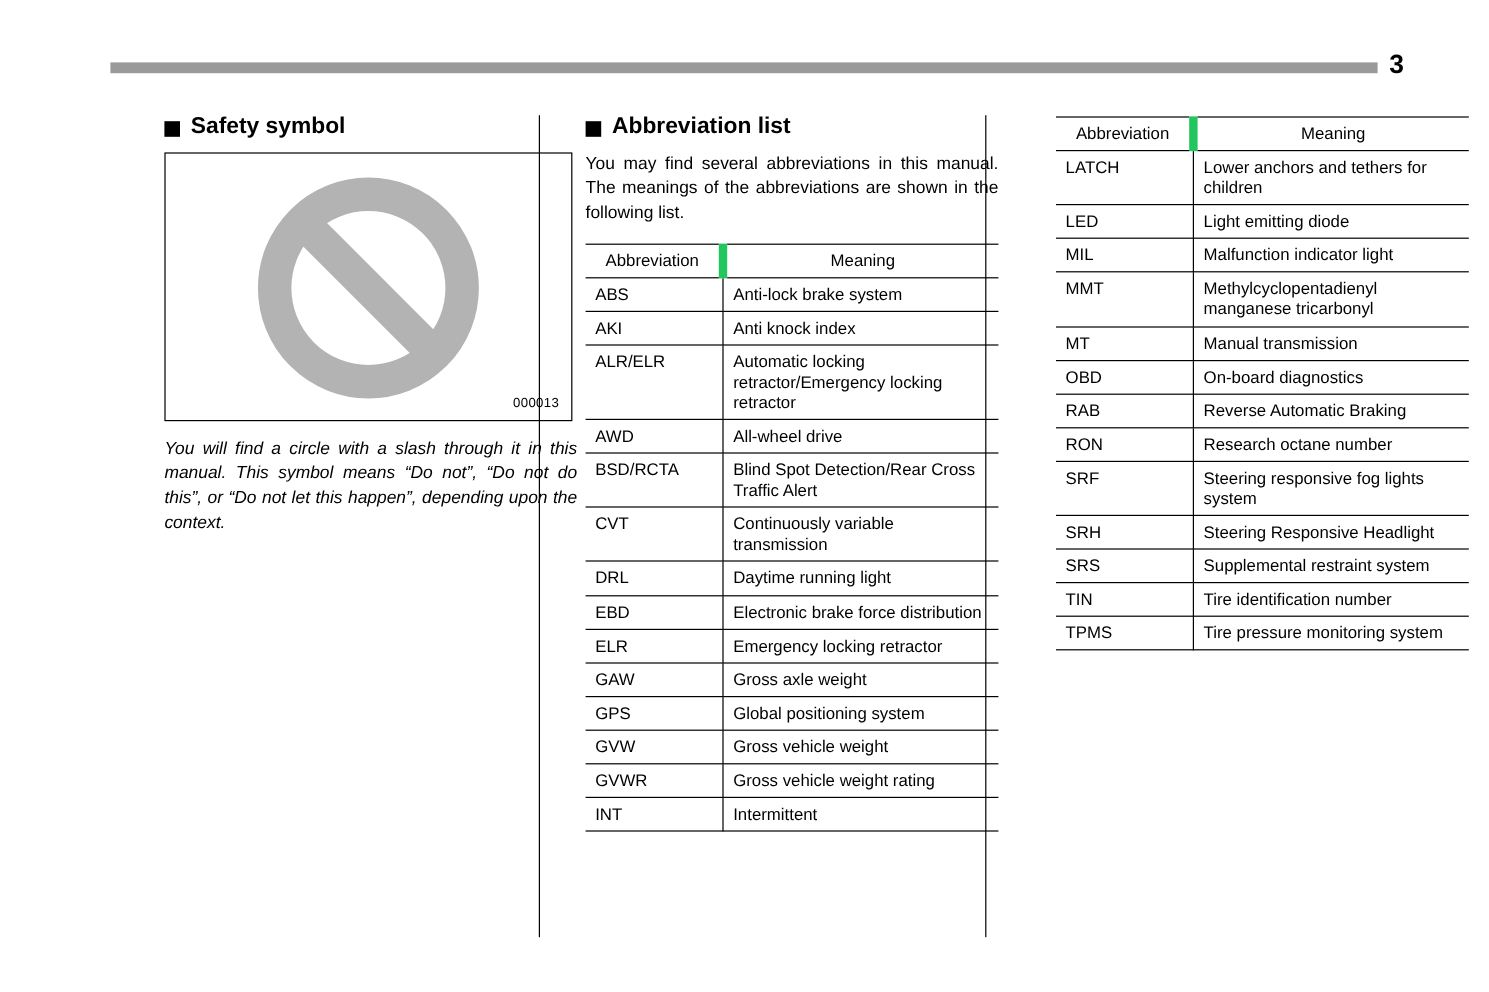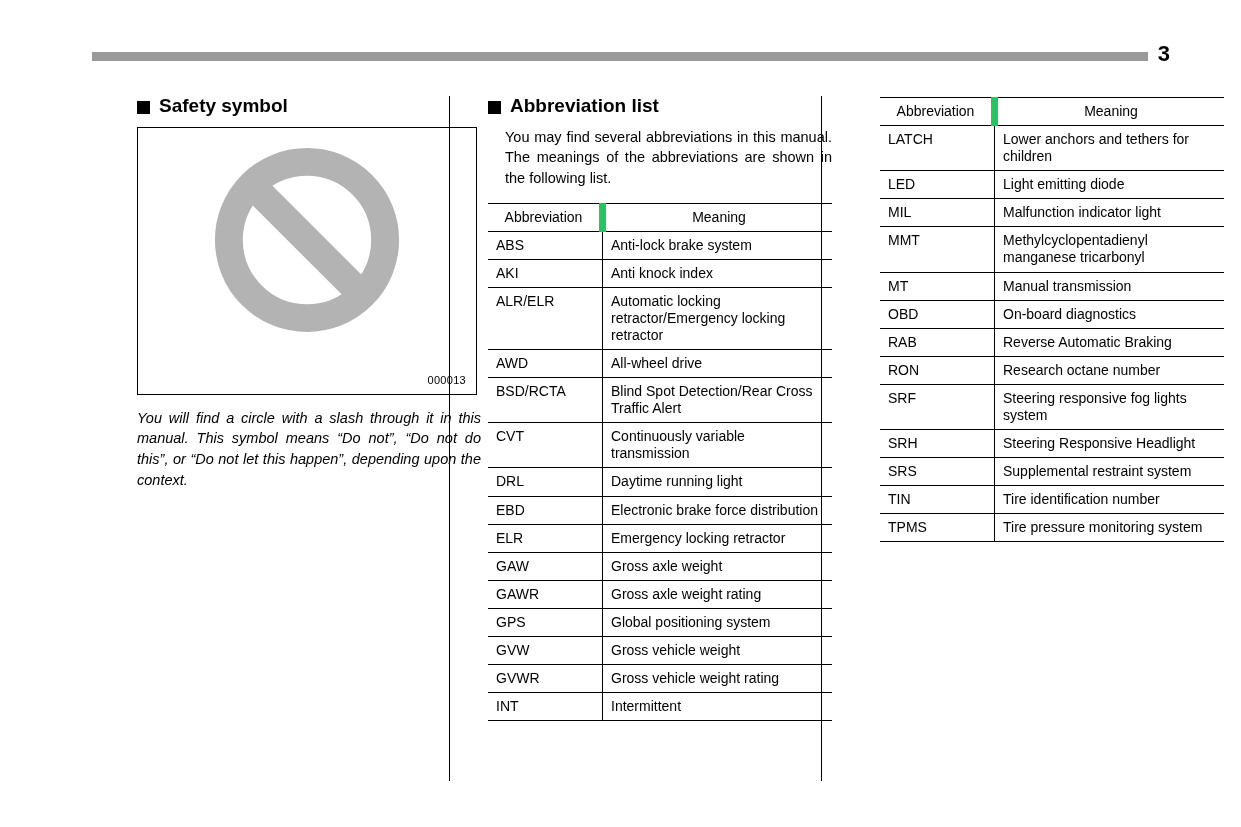--- a/index.html
+++ b/index.html
@@ -73,21 +73,21 @@
     display: inline-block;
     margin-right: 9px;
     position: relative;
     top: 1px;
   }
 
   
   .figure {
     border: 1px solid #000;
     width: 340px;
-    height: 268px;
+    height: 224px;
     position: relative;
     box-sizing: border-box;
     margin-top: 2px;
     text-decoration: underline;
   }
   .no-symbol {
     position: absolute;
     left: 50%;
     top: 112px;
     transform: translate(-50%, -50%);
@@ -106,21 +106,21 @@
     line-height: 1.42;
     text-align: justify;
     margin-top: 13px;
     hyphens: none;
     font-style: italic;
   }
   .intro-text {
     font-size: 14.5px;
     line-height: 1.42;
     text-align: justify;
-    margin: 0 0 14px 17px;
+    margin: 0 0 14px 0;
   }
 
   
   table.abbr {
     border-collapse: collapse;
     width: 100%;
     font-size: 14px;
   }
   table.abbr td, table.abbr th {
     border-bottom: 1px solid #000;
@@ -227,24 +227,20 @@
               <td class="term">EBD</td>
               <td>Electronic brake force distribution</td>
             </tr>
             <tr>
               <td class="term">ELR</td>
               <td>Emergency locking retractor</td>
             </tr>
             <tr>
               <td class="term">GAW</td>
               <td>Gross axle weight</td>
-            </tr>
-            <tr>
-              <td class="term">GAWR</td>
-              <td>Gross axle weight rating</td>
             </tr>
             <tr>
               <td class="term">GPS</td>
               <td>Global positioning system</td>
             </tr>
             <tr>
               <td class="term">GVW</td>
               <td>Gross vehicle weight</td>
             </tr>
             <tr>

